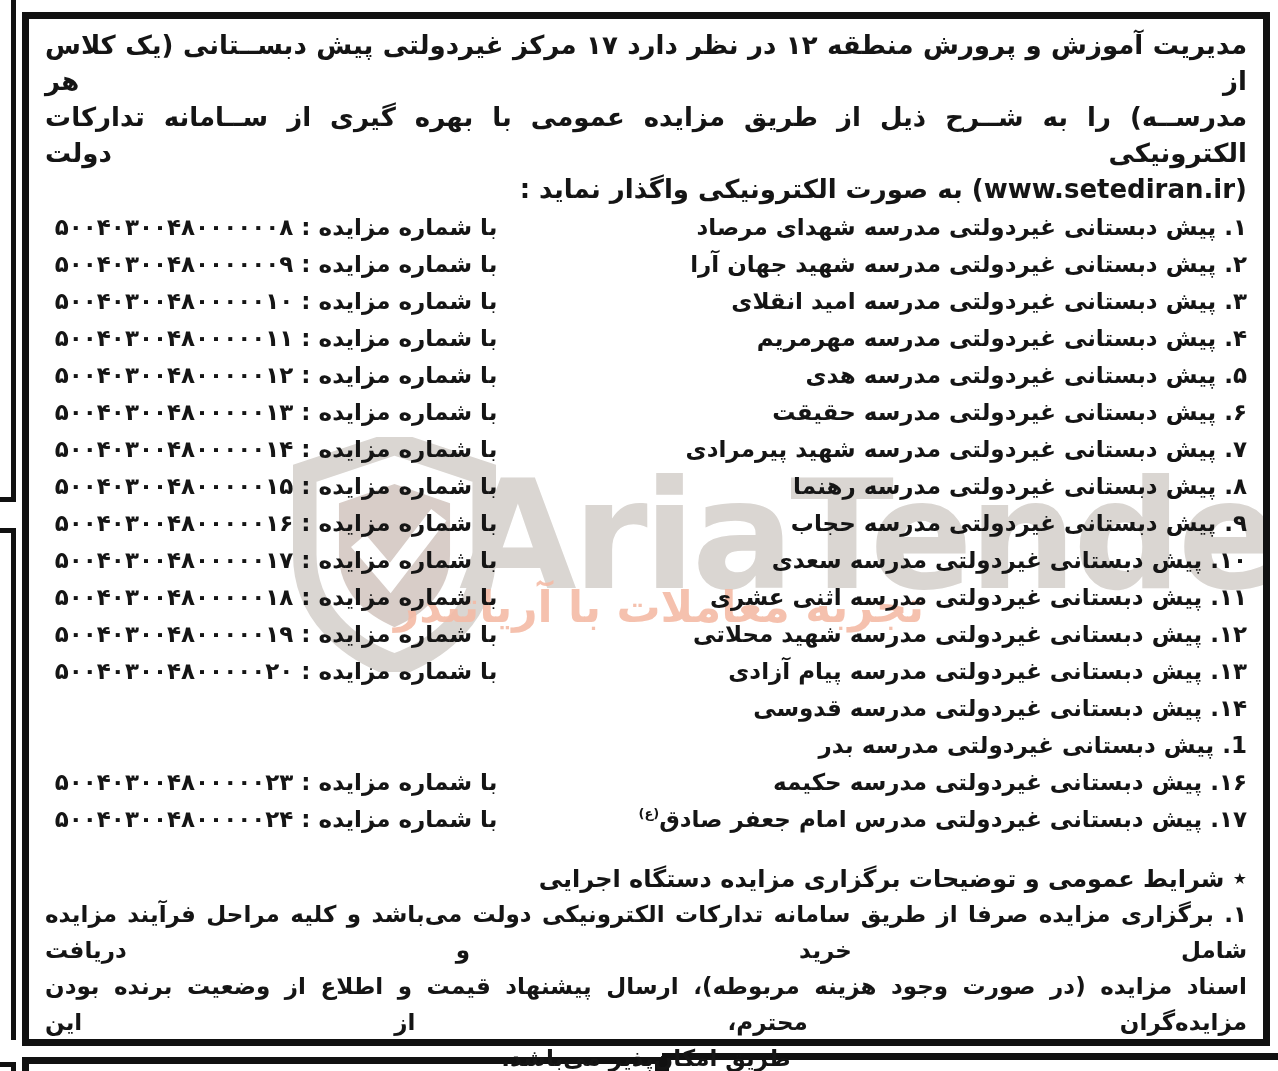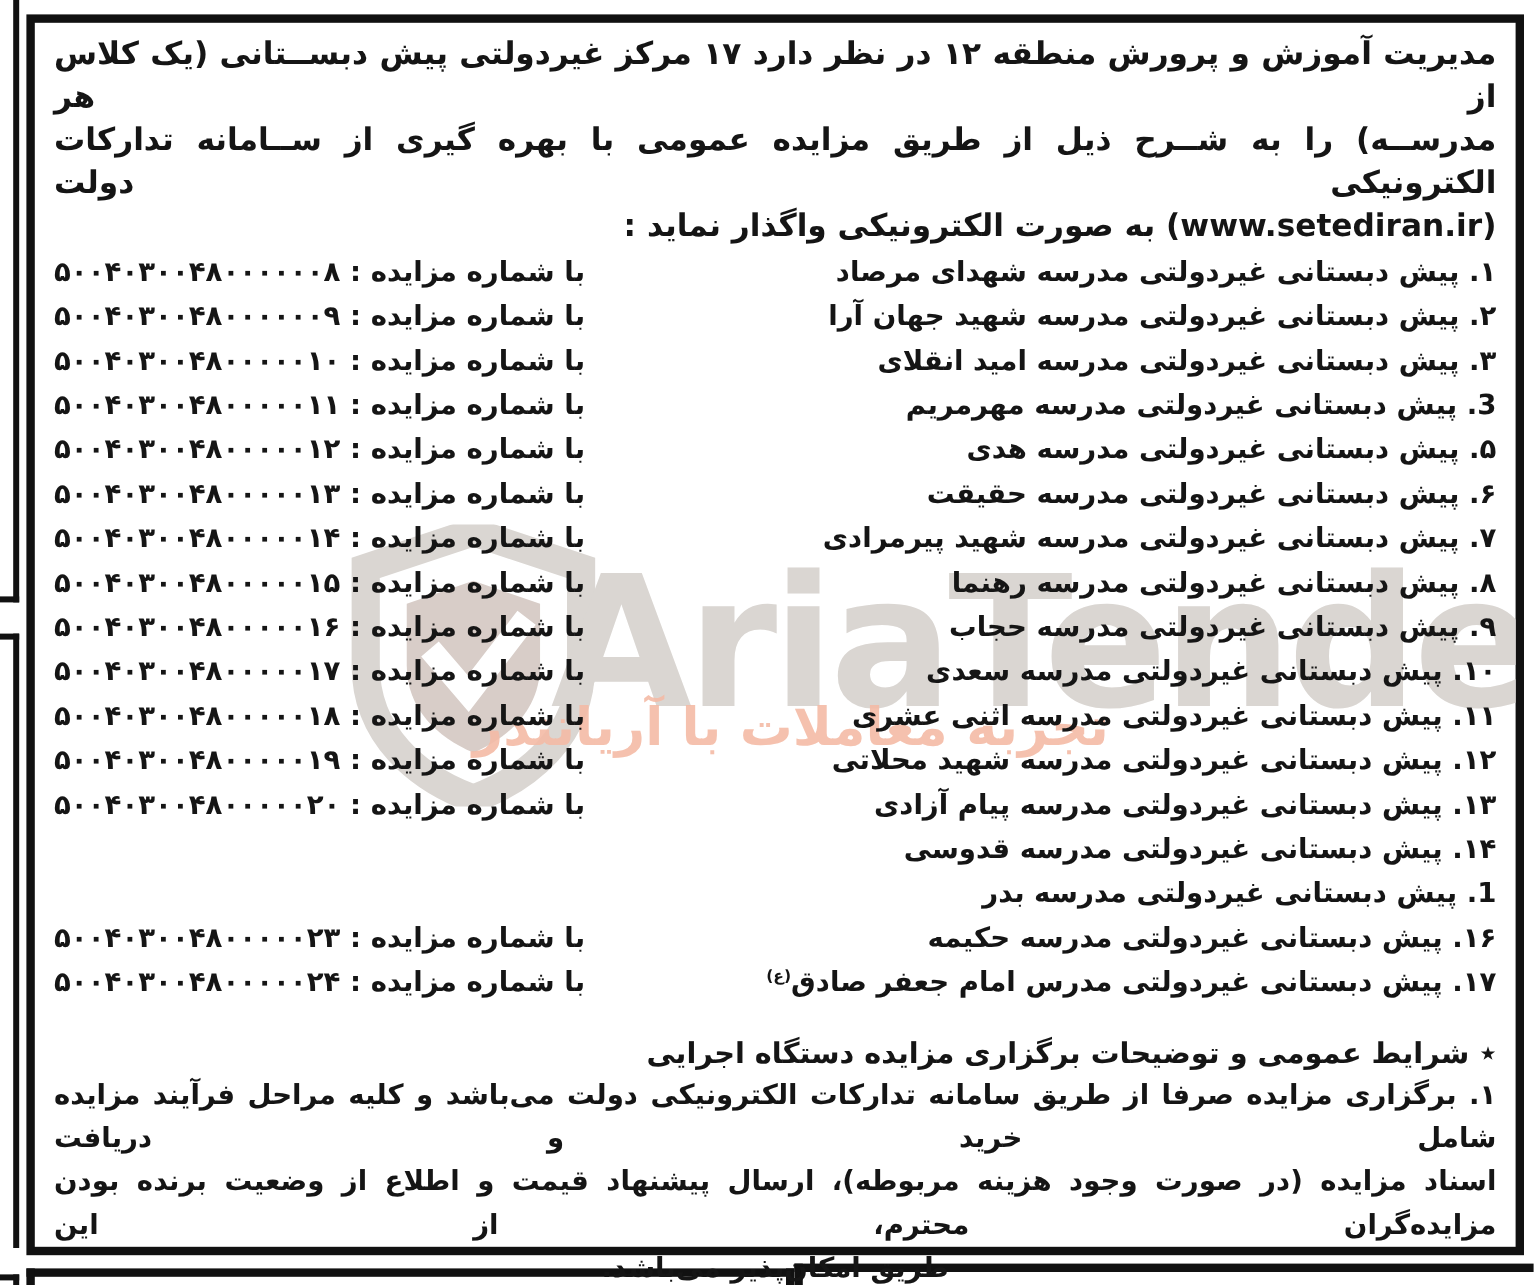--- a/index.html
+++ b/index.html
@@ -40,21 +40,21 @@
   
   .hdr{font-size:26px;font-weight:bold;line-height:36px;}
   .hdr .just{text-align:justify;text-align-last:justify;}
   .hdr .center{text-align:right;}
 
   
   .list{margin-top:7px;}
   .row{display:flex;justify-content:space-between;align-items:baseline;height:37px;font-size:23px;font-weight:bold;}
   .item-name{white-space:nowrap;}
   .item-name sup{font-size:13px;}
-  .item-auction{width:462px;white-space:nowrap;text-align:left;}
+  .item-auction{width:462px;white-space:nowrap;text-align:center;}
 
   
   .cond-title{font-size:24px;font-weight:bold;line-height:34px;margin-top:18px;}
   .cond-title .star{font-size:26px;}
   .cond p{margin:0;font-size:23px;font-weight:bold;line-height:36px;}
   .cond .just{text-align:justify;text-align-last:justify;}
   .cond .lastleft{text-align:center;}
 </style>
 </head>
 <body>
@@ -94,21 +94,21 @@
         </div>
         <div class="row">
           <div class="item-name">۲. پیش دبستانی غیردولتی مدرسه شهید جهان آرا</div>
           <div class="item-auction">با شماره مزایده : <span>۵۰۰۴۰۳۰۰۴۸۰۰۰۰۰۰۹</span></div>
         </div>
         <div class="row">
           <div class="item-name">۳. پیش دبستانی غیردولتی مدرسه امید انقلای</div>
           <div class="item-auction">با شماره مزایده : <span>۵۰۰۴۰۳۰۰۴۸۰۰۰۰۰۱۰</span></div>
         </div>
         <div class="row">
-          <div class="item-name">3. پیش دبستانی غیردولتی مدرسه مهرمریم</div>
+          <div class="item-name">۴. پیش دبستانی غیردولتی مدرسه مهرمریم</div>
           <div class="item-auction">با شماره مزایده : <span>۵۰۰۴۰۳۰۰۴۸۰۰۰۰۰۱۱</span></div>
         </div>
         <div class="row">
           <div class="item-name">۵. پیش دبستانی غیردولتی مدرسه هدی</div>
           <div class="item-auction">با شماره مزایده : <span>۵۰۰۴۰۳۰۰۴۸۰۰۰۰۰۱۲</span></div>
         </div>
         <div class="row">
           <div class="item-name">۶. پیش دبستانی غیردولتی مدرسه حقیقت</div>
           <div class="item-auction">با شماره مزایده : <span>۵۰۰۴۰۳۰۰۴۸۰۰۰۰۰۱۳</span></div>
         </div>

